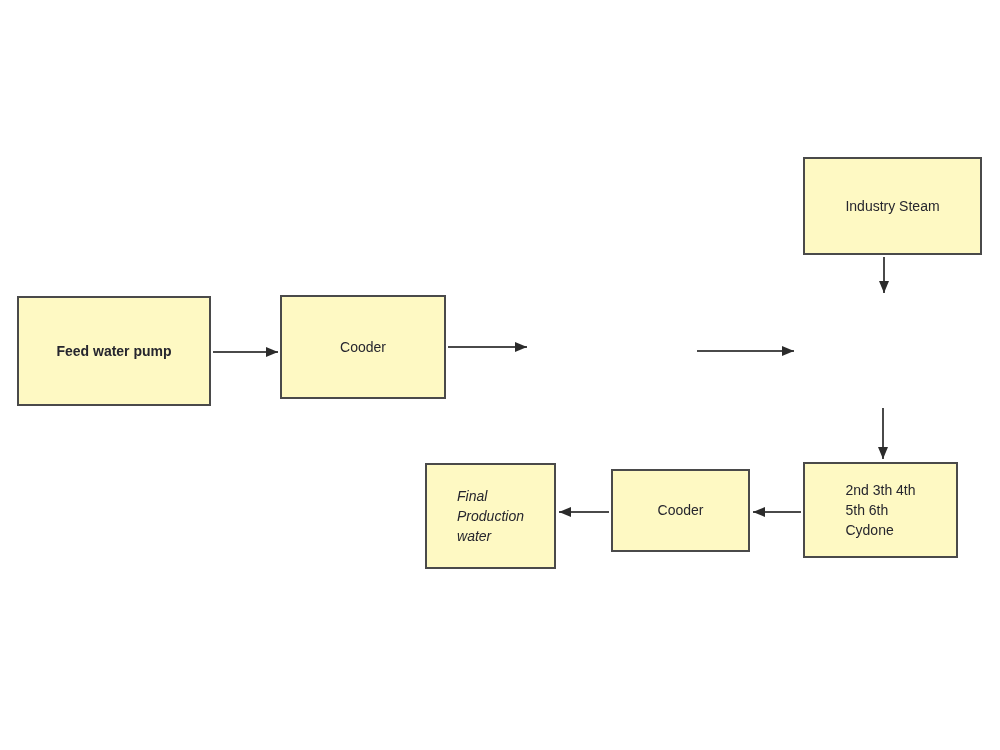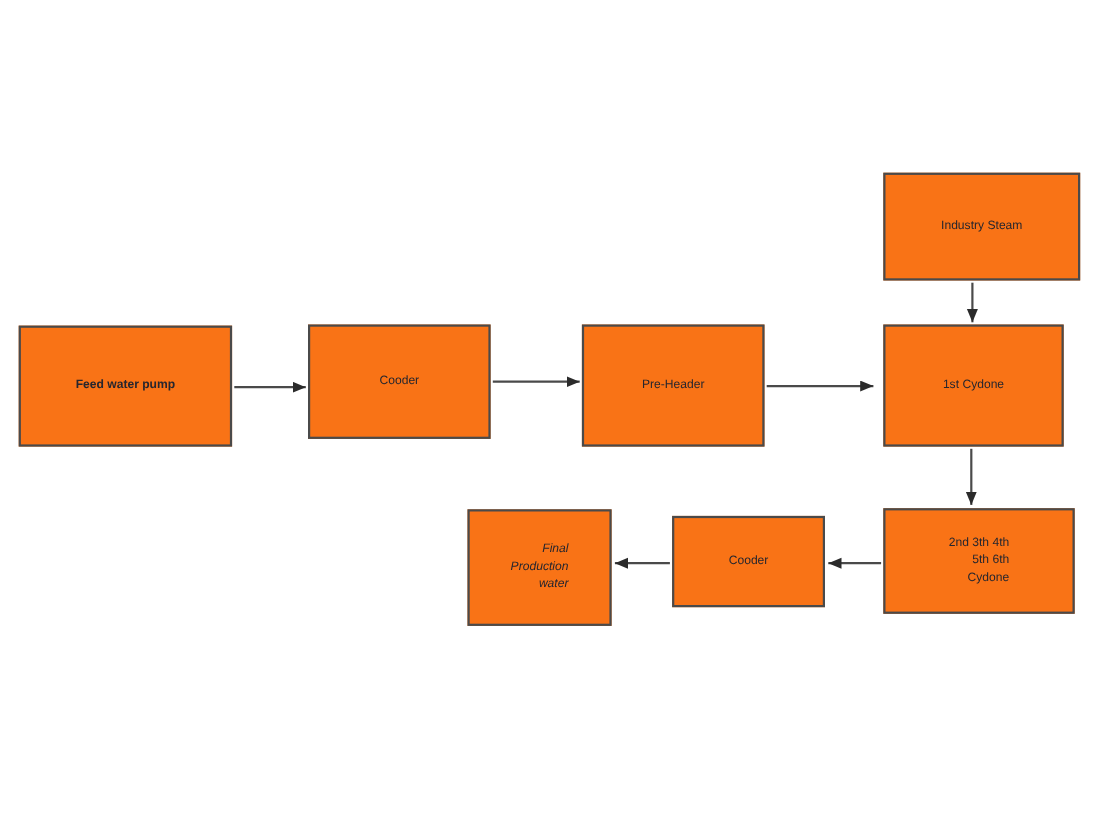--- a/index.html
+++ b/index.html
@@ -11,41 +11,41 @@
   .canvas {
     position: relative;
     width: 1000px;
     height: 750px;
     background: #ffffff;
     overflow: hidden;
   }
   .node {
     position: absolute;
     box-sizing: border-box;
-    background: #f97316;
+    background: #fef9c3;
     border: 2px solid #4a4a4a;
     display: flex;
     align-items: center;
     justify-content: center;
-    text-align: right;
+    text-align: left;
     color: #26262e;
-    font-size: 11px;
+    font-size: 14px;
     line-height: 1.45;
   }
   .node .label {
     white-space: pre-line;
     padding: 0 4px;
   }
   
   .n-feed      { left: 17px;  top: 296px; width: 194px; height: 110px; font-weight: bold; }
   .n-cooler1   { left: 280px; top: 295px; width: 166px; height: 104px; }
   .n-preheader { left: 529px; top: 295px; width: 166px; height: 111px; }
   .n-steam     { left: 803px; top: 157px; width: 179px; height: 98px; }
   .n-cyclone1  { left: 803px; top: 295px; width: 164px; height: 111px; }
-  .n-cyclone26 { left: 803px; top: 462px; width: 174px; height: 96px; }
+  .n-cyclone26 { left: 803px; top: 462px; width: 155px; height: 96px; }
   .n-cooler2   { left: 611px; top: 469px; width: 139px; height: 83px; }
   .n-final     { left: 425px; top: 463px; width: 131px; height: 106px; font-style: italic; }
 
   .edges {
     position: absolute;
     left: 0;
     top: 0;
     pointer-events: none;
   }
   .edge-line {
@@ -74,31 +74,25 @@
   </svg>
 
   <div class="node n-feed">
     <span class="label">Feed water pump</span>
   </div>
 
   <div class="node n-cooler1">
     <span class="label">Cooder</span>
   </div>
 
-  <div class="node n-preheader">
-    <span class="label">Pre-Header</span>
-  </div>
 
   <div class="node n-steam">
     <span class="label">Industry Steam</span>
   </div>
 
-  <div class="node n-cyclone1">
-    <span class="label">1st Cydone</span>
-  </div>
 
   <div class="node n-cyclone26">
     <span class="label">2nd 3th 4th
 5th 6th
 Cydone</span>
   </div>
 
   <div class="node n-cooler2">
     <span class="label">Cooder</span>
   </div>

